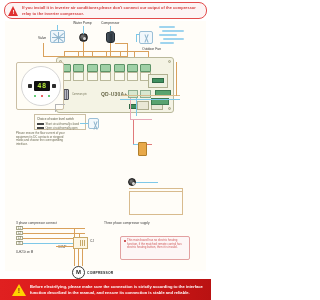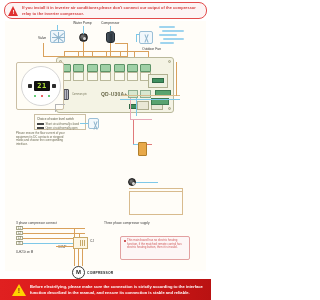--- a/index.html
+++ b/index.html
@@ -441,21 +441,21 @@
     <div class="fuse-pill">FUSE</div>
 
     <div class="board-relay" style="left:80px; top:43px; width:12px; height:9px;"></div>
     <div class="board-relay" style="left:94px; top:43px; width:12px; height:9px;"></div>
     <div class="board-chip" style="left:72px; top:46px; width:8px; height:5px;"></div>
     <div class="board-conn-green" style="right:4px; top:40px; width:18px; height:7px;"></div>
   </div>
 
   <div class="thermo-panel">
     <div class="thermo-circle">
-      <div class="thermo-screen">21</div>
+      <div class="thermo-screen">48</div>
       <div class="thermo-btn" style="left:6px; top:17px;"></div>
       <div class="thermo-btn" style="left:30px; top:17px;"></div>
       <div class="thermo-led" style="left:12px; top:28px; background:#2fbf4a;"></div>
       <div class="thermo-led" style="left:19px; top:28px; background:#e03030;"></div>
       <div class="thermo-led" style="left:26px; top:28px; background:#2fbf4a;"></div>
     </div>
   </div>
 
   <div class="wire w-gray" style="left:55px; top:104px; width:10px; height:0.8px;"></div>
   <div class="wire w-gray" style="left:55px; top:104px; width:0.8px; height:8px;"></div>

